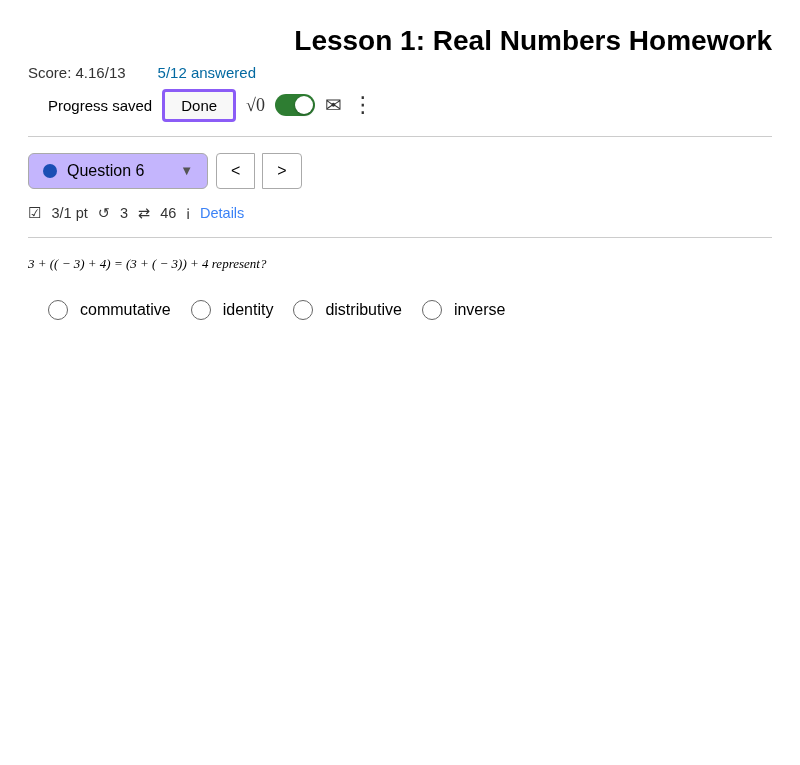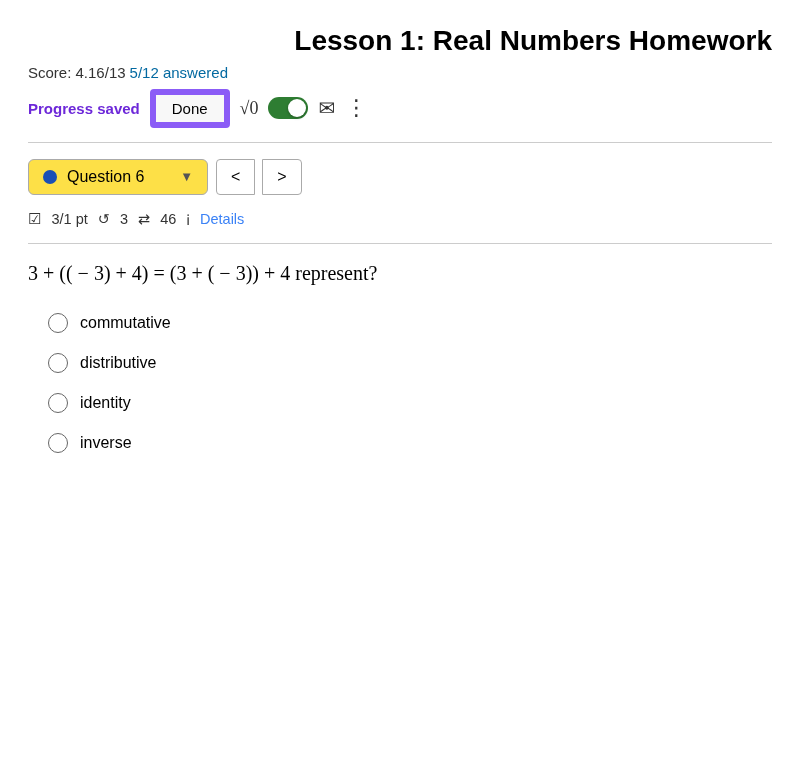--- a/index.html
+++ b/index.html
@@ -16,37 +16,38 @@
       margin-bottom: 6px;
       line-height: 1.2;
       text-align: right;
     }
     .score-line {
       font-size: 15px;
       color: #333;
       margin-bottom: 8px;
       display: flex;
       align-items: flex-start;
-      gap: 4px;
+      gap: 32px;
     }
     .score-label { font-weight: 400; }
     .answered-label { color: #0369a1; }
     .toolbar {
       display: flex;
       align-items: center;
       gap: 10px;
       margin-bottom: 14px;
     }
     .progress-saved {
-      color: #6d28d9;
+      color: #000000;
       font-size: 15px;
-      font-weight: 700;
+      font-weight: 400;
+      margin-left: 20px;
     }
     .done-btn {
-      border: 6px solid #8b5cf6;
+      border: 3px solid #8b5cf6;
       background: #f8f8f8;
       padding: 5px 16px;
       border-radius: 4px;
       font-size: 15px;
       cursor: pointer;
     }
     .sqrt-icon {
       font-size: 18px;
       font-family: serif;
       color: #333;
@@ -94,21 +95,21 @@
     }
     .question-dropdown {
       display: flex;
       align-items: center;
       gap: 10px;
       border: 1px solid #aaa;
       border-radius: 6px;
       padding: 8px 14px;
       cursor: pointer;
       font-size: 16px;
-      background: #fde047;
+      background: #c4b5fd;
       min-width: 180px;
     }
     .question-dot {
       width: 14px;
       height: 14px;
       background: #1a4fb5;
       border-radius: 50%;
       flex-shrink: 0;
     }
     .question-label { font-size: 16px; flex: 1; }
@@ -144,28 +145,29 @@
     }
     .question-area {
       margin: 18px 0 24px 0;
     }
     .question-text {
       font-size: 16px;
       margin-bottom: 6px;
       line-height: 1.5;
     }
     .math-line {
-      font-size: 20px;
+      font-size: 13px;
       margin-bottom: 6px;
       font-family: 'Times New Roman', Times, serif;
+      font-style: italic;
     }
     .options {
       margin-top: 28px;
       display: flex;
-      flex-direction: column;
+      flex-direction: row;
       gap: 20px;
       padding-left: 20px;
     }
     .option {
       display: flex;
       align-items: center;
       gap: 12px;
       cursor: pointer;
       font-size: 16px;
     }
@@ -229,23 +231,23 @@
   <p class="math-line">3 + (( − 3) + 4) = (3 + ( − 3)) + 4 represent?</p>
 </div>
 
 <div class="options">
 <div class="option">
       <div class="radio-circle"></div>
       <span class="option-label">commutative</span>
     </div>
     <div class="option">
       <div class="radio-circle"></div>
+      <span class="option-label">identity</span>
+    </div>
+    <div class="option">
+      <div class="radio-circle"></div>
       <span class="option-label">distributive</span>
     </div>
     <div class="option">
       <div class="radio-circle"></div>
-      <span class="option-label">identity</span>
-    </div>
-    <div class="option">
-      <div class="radio-circle"></div>
       <span class="option-label">inverse</span>
     </div>
   </div>
 
 </body></html>

